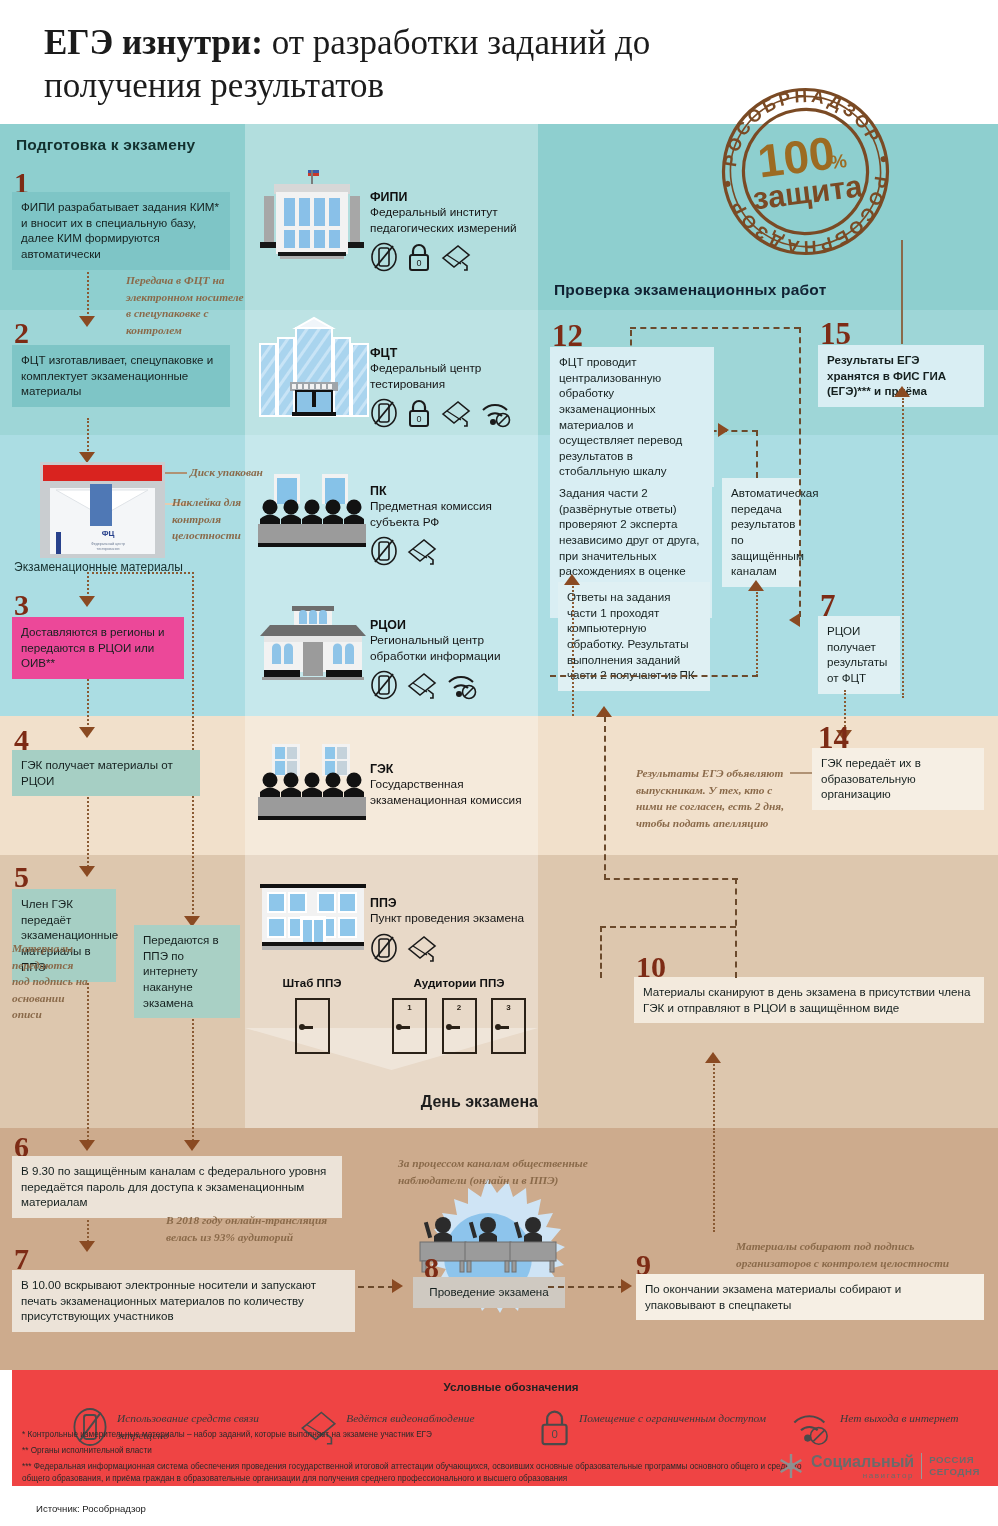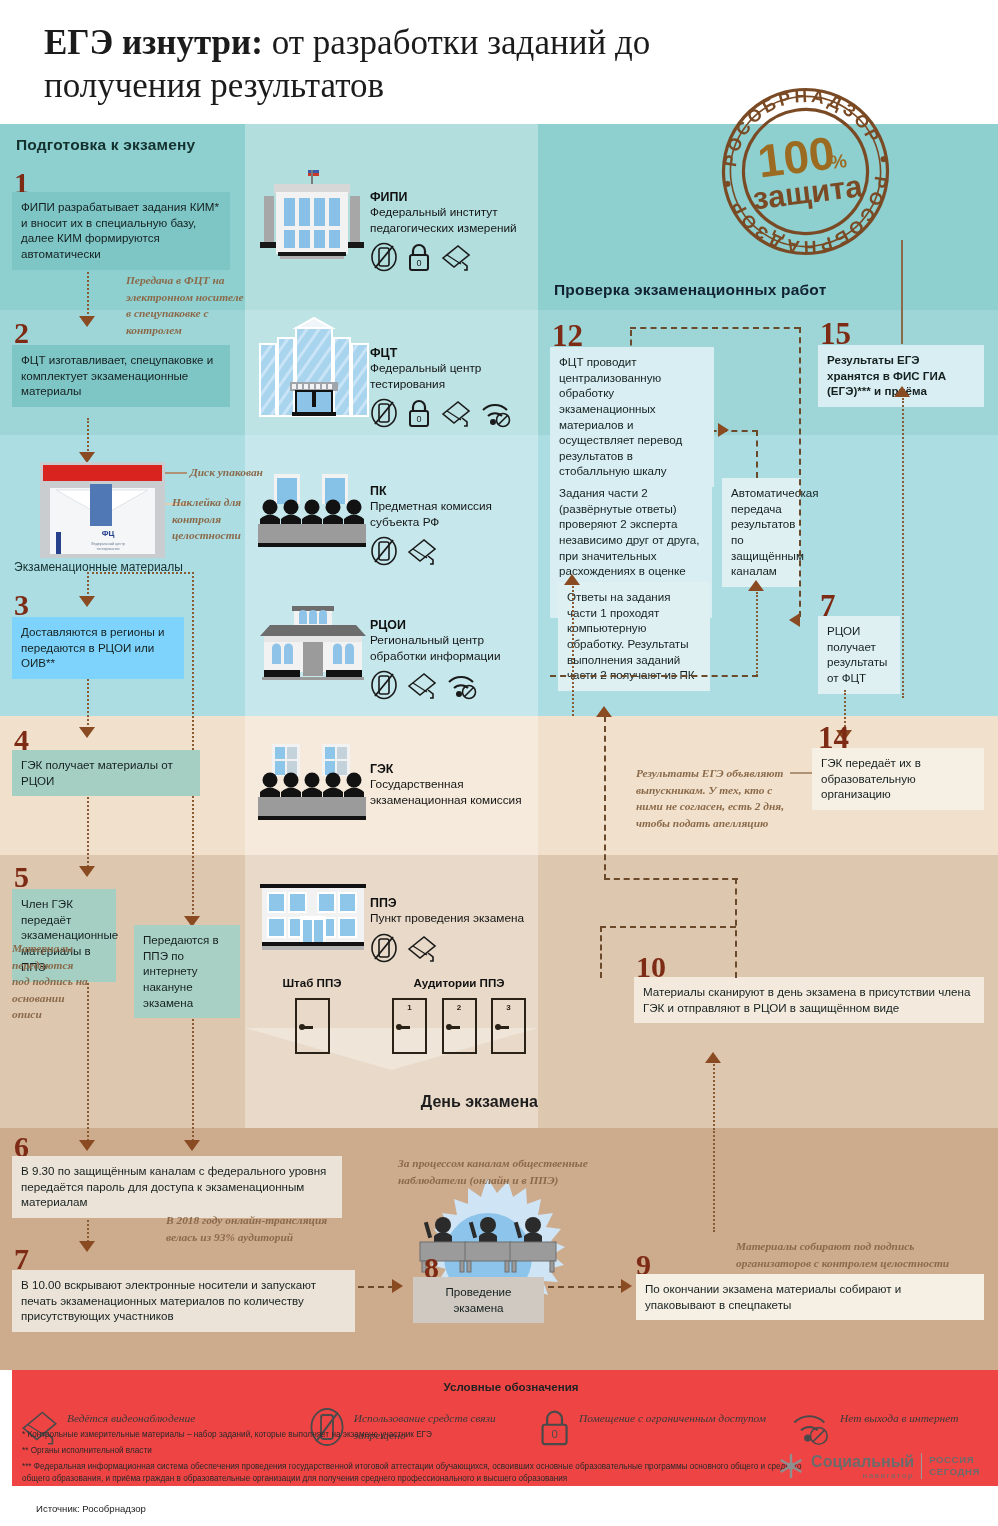--- a/index.html
+++ b/index.html
@@ -56,21 +56,21 @@
     font-weight:700; color:#7d2b15; font-size:30px; line-height:1;
   }
   .num.big { font-size:31px; }
 
   
   .box {
     position:absolute; padding:7px 9px 8px 9px;
     font-size:11.6px; line-height:1.35; color:#15201f;
   }
   .box.teal   { background:#7ec5c6; }
-  .box.teal2  { background:#7dd3fc; }
+  .box.teal2  { background:#ec4899; }
   .box.sea    { background:#a6cfc4; }
   .box.sea2   { background:#a9d0c5; }
   .box.ice    { background:#d9eef3; }
   .box.ice2   { background:#dff0f3; }
   .box.cream  { background:#ece3d8; }
   .box.cream2 { background:#f6efe4; }
   .box.cream3 { background:#f3eadd; }
   .box.gray   { background:#cfc9c1; }
 
   
@@ -293,21 +293,21 @@
         <rect x="69" y="83" width="4" height="11" fill="#9b9b9b" stroke="#6e6e6e"></rect>
         <rect x="107" y="83" width="4" height="11" fill="#9b9b9b" stroke="#6e6e6e"></rect>
         <rect x="112" y="64" width="46" height="19" fill="#9b9b9b" stroke="#6e6e6e"></rect>
         <rect x="114" y="83" width="4" height="11" fill="#9b9b9b" stroke="#6e6e6e"></rect>
         <rect x="152" y="83" width="4" height="11" fill="#9b9b9b" stroke="#6e6e6e"></rect>
       </g>
     </svg>
   </div>
   <div class="note" style="left:398px; top:1155px; width:200px;">За процессом каналам общественные наблюдатели (онлайн и в ППЭ)</div>
   <div class="num" style="left:424px; top:1253px;">8</div>
-  <div class="box gray" style="left:413px; top:1277px; width:131px; text-align:center;">Проведение экзамена</div>
+  <div class="box gray" style="left:413px; top:1277px; width:152px; text-align:center;">Проведение экзамена</div>
   <div class="hdash" style="left:358px; top:1286px; width:36px;"></div>
   <div class="arr-r" style="left:392px; top:1279px;"></div>
   <div class="hdash" style="left:548px; top:1286px; width:76px;"></div>
   <div class="arr-r" style="left:621px; top:1279px;"></div>
 
   <div class="num" style="left:636px; top:1250px;">9</div>
   <div class="box cream2" style="left:636px; top:1274px; width:348px;">По окончании экзамена материалы собирают и упаковывают в спецпакеты</div>
   <div class="note" style="left:736px; top:1238px; width:250px;">Материалы собирают под подпись организаторов с контролем целостности</div>
   <div class="vdot" style="left:713px; top:1128px; height:104px;"></div>
 
@@ -641,35 +641,35 @@
         <span class="knob"></span></span>
       <span class="door">
         <span class="dnum">3</span>
         <span class="knob"></span></span>
     </div>
   </div>
 
   <div class="legend-wrap">
     <div class="legend-title">Условные обозначения</div>
     <div class="legend-row">
+      <div class="legend-item" style="margin-left:60px; width:230px;">
+        <svg width="36" height="42" viewBox="0 0 30 34">
+          <ellipse cx="15" cy="17" rx="13" ry="15" fill="none" stroke="#4a4a4a" stroke-width="1.5"></ellipse>
+          <rect x="10" y="7" width="10" height="20" rx="2" fill="none" stroke="#4a4a4a" stroke-width="1.5"></rect>
+          <line x1="6" y1="29" x2="24" y2="5" stroke="#4a4a4a" stroke-width="1.6"></line>
+        </svg>
+        <div class="legend-text" style="width:168px;">Использование средств связи запрещено</div>
+      </div>
       <div class="legend-item" style="margin-left:8px; width:240px;">
         <svg width="38" height="42" viewBox="0 0 34 34">
           <path d="M3 18 L20 4 L32 14 L15 28 Z" fill="none" stroke="#4a4a4a" stroke-width="1.5"></path>
           <line x1="7" y1="15" x2="23" y2="25" stroke="#4a4a4a" stroke-width="1.1"></line>
           <path d="M24 23 l5 4 v5 h-4" fill="none" stroke="#4a4a4a" stroke-width="1.5"></path>
         </svg>
         <div class="legend-text" style="width:180px;">Ведётся видеонаблюдение</div>
-      </div>
-      <div class="legend-item" style="margin-left:60px; width:230px;">
-        <svg width="36" height="42" viewBox="0 0 30 34">
-          <ellipse cx="15" cy="17" rx="13" ry="15" fill="none" stroke="#4a4a4a" stroke-width="1.5"></ellipse>
-          <rect x="10" y="7" width="10" height="20" rx="2" fill="none" stroke="#4a4a4a" stroke-width="1.5"></rect>
-          <line x1="6" y1="29" x2="24" y2="5" stroke="#4a4a4a" stroke-width="1.6"></line>
-        </svg>
-        <div class="legend-text" style="width:168px;">Использование средств связи запрещено</div>
       </div>
       <div class="legend-item" style="margin-left:10px; width:255px;">
         <svg width="32" height="42" viewBox="0 0 28 34">
           <path d="M8 15 v-5 a6.5 6.5 0 0 1 13 0 v5" fill="none" stroke="#4a4a4a" stroke-width="2"></path>
           <rect x="4" y="15" width="21" height="17" rx="2" fill="none" stroke="#4a4a4a" stroke-width="1.9"></rect>
           <text x="14.5" y="27" font-size="10" text-anchor="middle" fill="#4a4a4a" font-family="Liberation Sans, sans-serif">0</text>
         </svg>
         <div class="legend-text" style="width:200px;">Помещение с ограниченным доступом</div>
       </div>
       <div class="legend-item" style="margin-left:10px; width:220px;">

